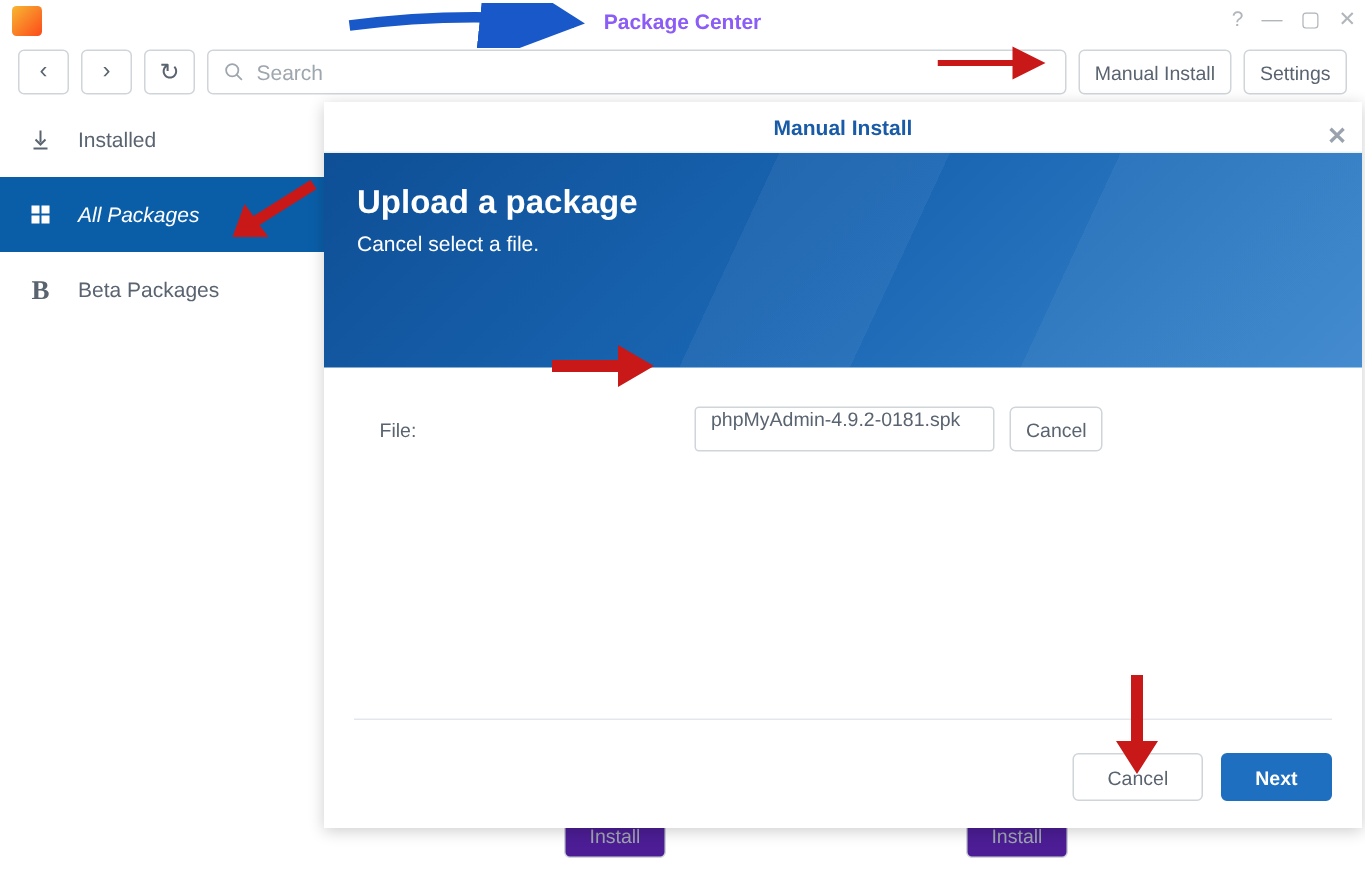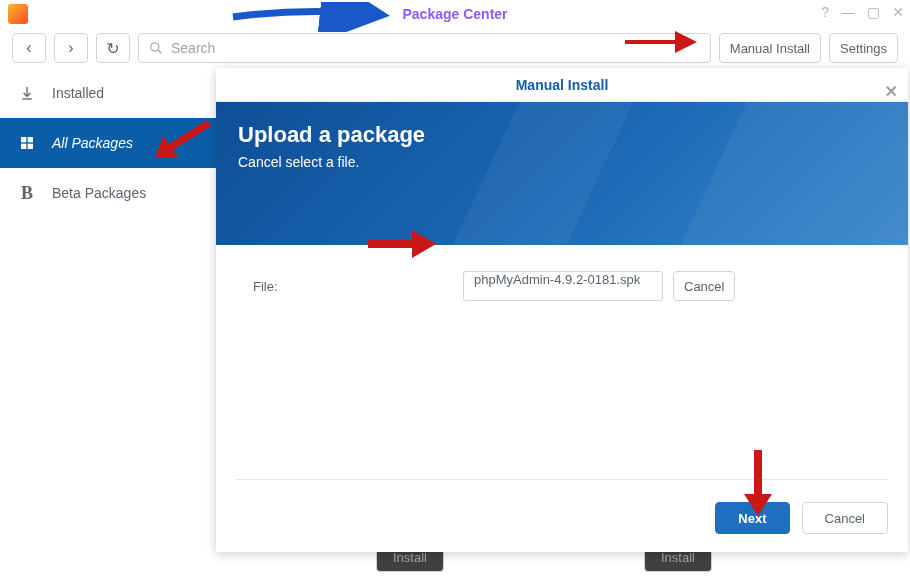--- a/index.html
+++ b/index.html
@@ -94,21 +94,21 @@
       cursor: pointer;
       font-size: 14px;
     }
     .side-item.active { background: #0a5ea8; color: #ffffff; font-style: italic; }
     .side-icon { width: 18px; height: 18px; display:flex; align-items:center; justify-content:center;}
     .content { flex:1; position: relative; }
     .row-install {
       position:absolute; bottom: 10px; left: 160px; display:flex; gap: 200px;
     }
     .ghost-btn {
-      border:1px solid #d0d5da; background:#404040; color:#9ea6ae;
+      border:1px solid #d0d5da; background:#4c1d95; color:#9ea6ae;
       padding: 6px 16px; border-radius:4px; font-size:13px;
     }
     
     .modal {
       position: absolute;
       left: 216px; right: 2px; top: 68px; bottom: 30px;
       background: #fff;
       box-shadow: 0 2px 10px rgba(0,0,0,.2);
     }
     .modal-title {
@@ -248,22 +248,22 @@
     <div class="file-row">
       <div class="file-label">File:</div>
       <div class="file-input">
         <span>phpMyAdmin-4.9.2-0181.spk</span>
       </div>
       <div class="tbtn" style="height:30px">Cancel</div>
     </div>
   </div>
   <div class="modal-footer-line"></div>
   <div class="modal-footer">
+    <div class="btn btn-default">Cancel</div>
     <div class="btn btn-primary">Next</div>
-    <div class="btn btn-default">Cancel</div>
   </div>
 </div>
 
 <svg class="arrow-svg" style="left:228px;top:2px" width="170" height="30">
   <defs>
       <marker id="ahb" markerWidth="12" markerHeight="12" refX="9" refY="5" orient="auto">
         <path d="M0,0 L10,5 L0,10 Z" fill="#1858c9"></path>
       </marker>
     </defs>
   <path d="M5,15 Q80,5 155,13" stroke="#1858c9" stroke-width="7" fill="none" marker-end="url(#ahb)"></path>

